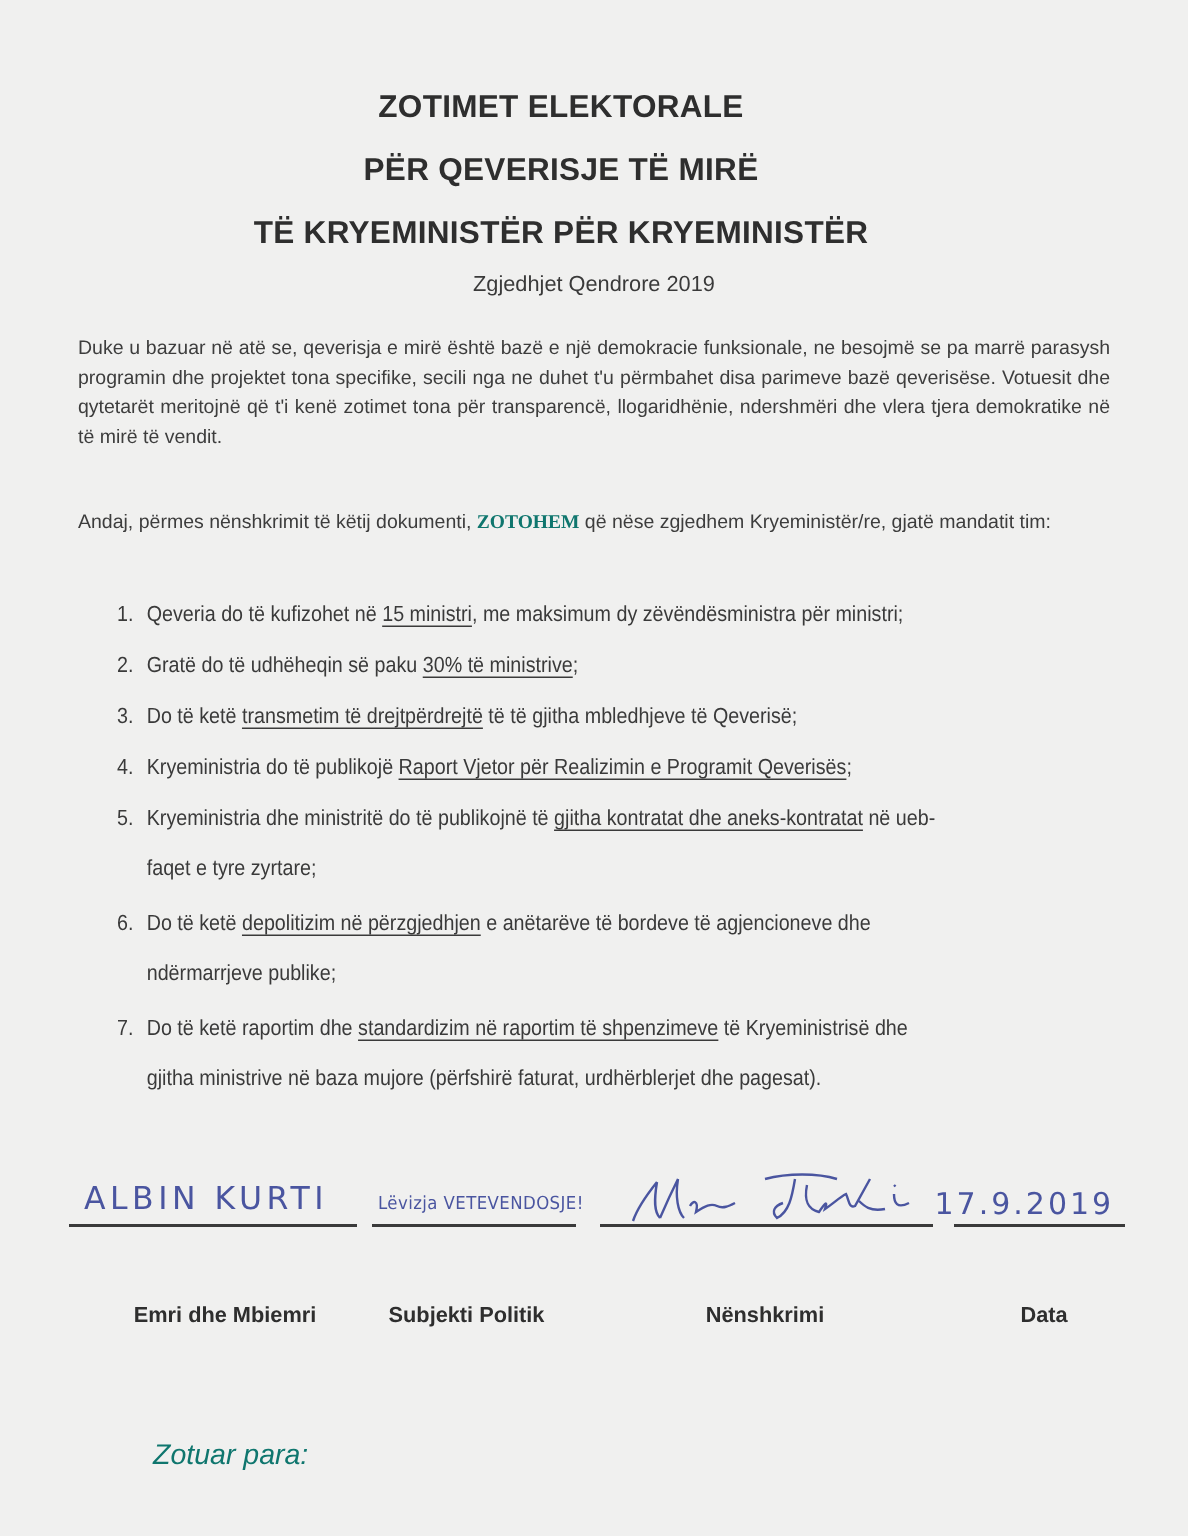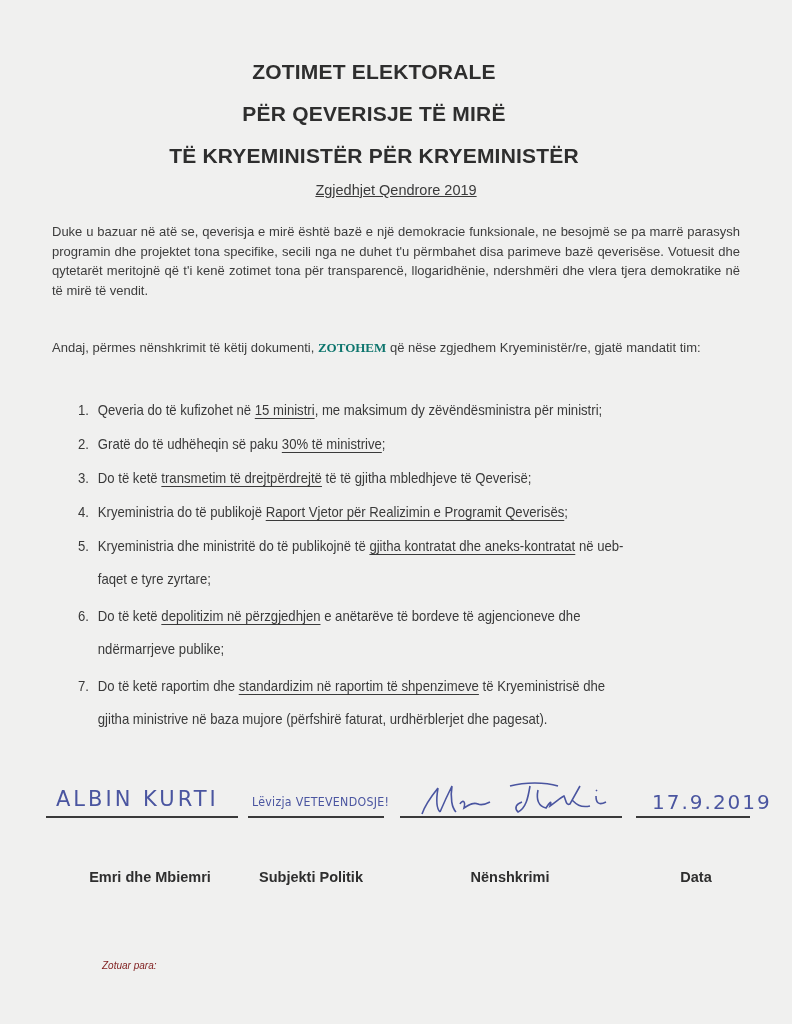--- a/index.html
+++ b/index.html
@@ -41,33 +41,33 @@
   .line {
     position: absolute; height: 1.5px; background: #3a3a3a;
   }
   .label {
     position: absolute; font-weight: bold; font-size: 14.5px; color: #2e2e2e;
     text-align: center;
     margin-top: 24px;
   }
   .foot {
     position: absolute; left: 102px; top: 960px;
-    font-style: italic; font-size: 10px; color: #7f1d1d;
+    font-style: italic; font-size: 19px; color: #0f766e;
   }
   svg.sig { position: absolute; }
 </style>
 </head>
 <body>
 
 <div>
 
   <div class="title" style="top:60px;">ZOTIMET ELEKTORALE</div>
   <div class="title" style="top:102px;">PËR QEVERISJE TË MIRË</div>
   <div class="title" style="top:144px;">TË KRYEMINISTËR PËR KRYEMINISTËR</div>
-  <div class="subtitle" style="top:182px;text-decoration:underline;">Zgjedhjet Qendrore 2019</div>
+  <div class="subtitle" style="top:182px;">Zgjedhjet Qendrore 2019</div>
 
   <p class="para" style="top:222px; margin:0;">Duke u bazuar në atë se, qeverisja e mirë është bazë e një demokracie funksionale, ne besojmë se pa marrë parasysh programin dhe projektet tona specifike, secili nga ne duhet t'u përmbahet disa parimeve bazë qeverisëse. Votuesit dhe qytetarët meritojnë që t'i kenë zotimet tona për transparencë, llogaridhënie, ndershmëri dhe vlera tjera demokratike në të mirë të vendit.</p>
 
   <p class="para" style="top:338px; margin:0; text-align:left;"><span>Andaj, përmes nënshkrimit të këtij dokumenti, </span><b>ZOTOHEM</b><span> që nëse zgjedhem Kryeministër/re, gjatë mandatit tim:</span></p>
 
   <div class="list">
     <div class="li" style="top:394px;">
       <span class="num">1.</span><span>Qeveria do të kufizohet në </span><span class="u">15 ministri</span><span>, me maksimum dy zëvëndësministra për ministri;</span>
     </div>
     <div class="li" style="top:428px;">
@@ -99,21 +99,21 @@
 
     <div class="hand" style="left:252px; top:795px; font-size:12px; letter-spacing:0.3px; transform:scaleX(0.92); transform-origin:left;">Lëvizja VETEVENDOSJE!</div>
     <div class="line" style="left:248px; top:816px; width:136px;"></div>
 
     <svg class="sig" style="left:400px; top:778px;" width="222" height="40" viewBox="0 0 222 40">
       <path d="M38 10 C 30 20, 24 30, 22 36 M38 10 C 36 22, 36 30, 40 34 M40 34 C 46 20, 50 12, 52 8 C 50 20, 52 30, 56 34 M60 26 C 62 22, 66 22, 64 30 C 70 26, 74 24, 78 26 C 82 28, 86 26, 90 24" stroke="#4a55a0" stroke-width="1.6" fill="none"></path>
       <path d="M110 8 C 125 4, 145 4, 158 8 M130 8 C 128 20, 126 30, 118 34 C 114 30, 116 26, 122 24 M138 12 C 136 22, 138 28, 146 30 C 150 24, 152 22, 150 28 C 156 24, 160 20, 164 18 C 166 22, 166 28, 170 26 L 180 8 M172 22 C 176 26, 180 30, 190 28 M196 18 C 196 24, 198 28, 206 24 M196 12 l 1 1" stroke="#4a55a0" stroke-width="1.6" fill="none"></path>
     </svg>
     <div class="line" style="left:400px; top:816px; width:222px;"></div>
 
-    <div class="hand" style="left:652px; top:790px; font-size:20px; letter-spacing:2px;">17.9.2019</div>
+    <div class="hand" style="left:623px; top:790px; font-size:20px; letter-spacing:2px;">17.9.2019</div>
     <div class="line" style="left:636px; top:816px; width:114px;"></div>
 
     <div class="label" style="left:60px; top:845px; width:180px;">Emri dhe Mbiemri</div>
     <div class="label" style="left:246px; top:845px; width:130px;">Subjekti Politik</div>
     <div class="label" style="left:450px; top:845px; width:120px;">Nënshkrimi</div>
     <div class="label" style="left:656px; top:845px; width:80px;">Data</div>
   </div>
 
   <div class="foot">Zotuar para:</div>
 </div>

